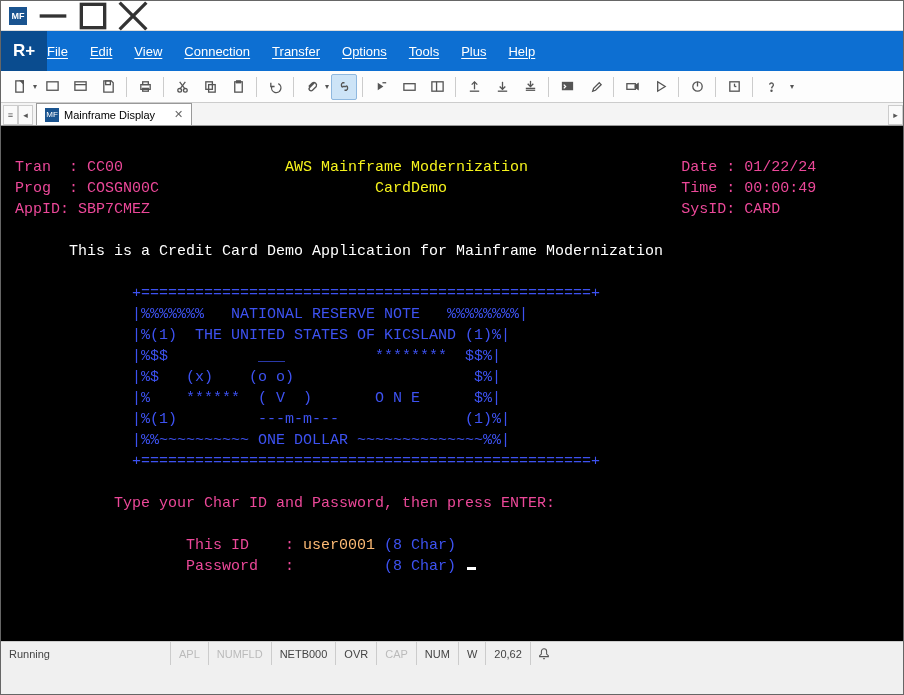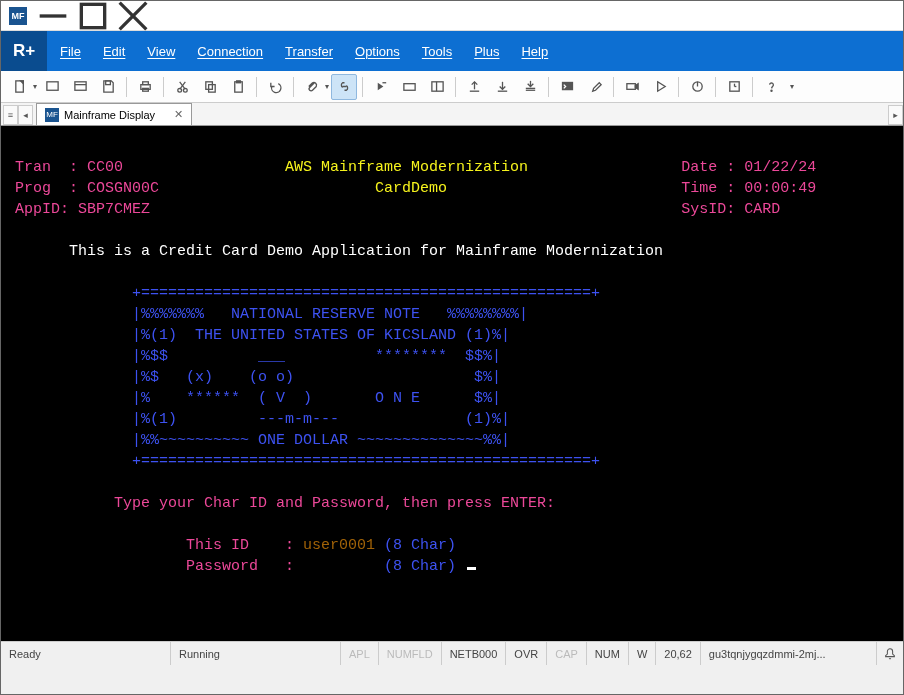--- a/index.html
+++ b/index.html
@@ -7,21 +7,21 @@
   
   
   .titlebar { height: 30px; background: #fff; display: flex; align-items: center; padding: 0 8px; border-bottom: 1px solid #ddd; }
   .titlebar .app-icon { width: 18px; height: 18px; background: #1a5490; color: #fff; font-size: 9px; display: flex; align-items: center; justify-content: center; margin-right: 6px; font-weight: bold; }
   .titlebar .title-text { flex: 1; font-size: 12px; }
   .titlebar .win-btn { width: 40px; height: 28px; display: flex; align-items: center; justify-content: center; font-size: 14px; cursor: pointer; }
   
   
   .menubar { height: 40px; background: #0d6fd2; display: flex; align-items: stretch; }
   .menubar .rplus { width: 46px; background: #0a4c8f; color: #fff; font-weight: bold; font-size: 17px; display: flex; align-items: center; justify-content: center; }
-  .menubar .menus { display: flex; align-items: center; padding-left: 13px; gap: 22px; }
+  .menubar .menus { display: flex; align-items: center; padding-left: 0; gap: 22px; }
   .menubar .menu-item { color: #fff; font-size: 13px; cursor: pointer; text-decoration: underline; text-underline-offset: 2px; text-decoration-thickness: 1px; }
   
   
   .toolbar { height: 32px; background: #fdfdfd; border-bottom: 1px solid #ccc; display: flex; align-items: center; padding: 0 6px; gap: 2px; }
   .tool-btn { width: 26px; height: 26px; display: flex; align-items: center; justify-content: center; cursor: pointer; border: 1px solid transparent; border-radius: 2px; color: #555; }
   .tool-btn.active { background: #cde4f7; border-color: #8fb8df; }
   .tool-btn svg { width: 15px; height: 15px; stroke: #555; fill: none; stroke-width: 1.4; }
   .tool-sep { width: 1px; height: 20px; background: #ccc; margin: 0 3px; }
   .tool-drop { font-size: 8px; color: #555; margin-left: -2px; cursor: pointer; }
   
@@ -31,21 +31,21 @@
   .tab { height: 22px; background: #fff; border: 1px solid #999; border-bottom: none; display: flex; align-items: center; padding: 0 8px; gap: 5px; font-size: 11px; margin-left: 3px; cursor: pointer; }
   .tab .tab-icon { width: 14px; height: 14px; background: #1a5490; font-size: 8px; color: #fff; display: flex; align-items: center; justify-content: center; }
   .tab .tab-close { font-size: 11px; color: #666; margin-left: 14px; cursor: pointer; }
   .tabstrip .spacer { flex: 1; }
   
   
   .terminal { background: #000; height: 515px; padding: 10px 14px; font-family: "Consolas", "Courier New", monospace; font-size: 15px; line-height: 21px; white-space: pre; overflow: hidden; position: relative; }
   .t-cyan   { color: #ec4899; }
   .t-yellow { color: #f6f31c; text-align: center; }
   .t-blue   { color: #3d52f1; }
-  .t-green  { color: #a16207; }
+  .t-green  { color: #fdba74; }
   .t-white  { color: #ffffff; margin-top: 35px; }
   .cursor { display: inline-block; width: 9px; height: 3px; background: #fff; vertical-align: baseline; margin-left: 2px; }
   
   
   .statusbar { height: 24px; background: #f0f0f0; border-top: 1px solid #ccc; display: flex; align-items: center; font-size: 11px; color: #444; }
   .statusbar .cell { padding: 0 8px; border-right: 1px solid #ccc; height: 100%; display: flex; align-items: center; }
   .statusbar .cell.dim { color: #bbb; }
   .statusbar .cell.wide { flex: 0 0 170px; }
   .statusbar .bell { width: 26px; display: flex; align-items: center; justify-content: center; }
 </style>
@@ -286,29 +286,27 @@
 
                    <span class="t-cyan">This ID    :</span> <span class="t-green">user0001</span> <span class="t-blue">(8 Char)</span>
                    <span class="t-cyan">Password   :</span> <span class="t-green"></span>         <span class="t-blue">(8 Char)</span> <span class="cursor"></span>
 
 
 
 
 </div>
 
 <div class="statusbar">
-  <div class="cell wide">Ready</div>
   <div class="cell wide">Running</div>
   <div class="cell dim">APL</div>
   <div class="cell dim">NUMFLD</div>
   <div class="cell">NETB000</div>
   <div class="cell">OVR</div>
   <div class="cell dim">CAP</div>
   <div class="cell">NUM</div>
   <div class="cell">W</div>
   <div class="cell">20,62</div>
-  <div class="cell" style="flex:1">gu3tqnjygqzdmmi-2mj...</div>
   <div class="bell">
     <svg width="14" height="14" viewBox="0 0 16 16">
         <path d="M8 2 a3 3 0 0 1 3 3 v3 l2 2 v1 H3 v-1 l2-2 V5 a3 3 0 0 1 3-3 Z M7 13 a1.5 1.5 0 0 0 2 0" stroke="#555" fill="none" stroke-width="1.2"></path>
       </svg>
   </div>
 </div>
 
 </body></html>

